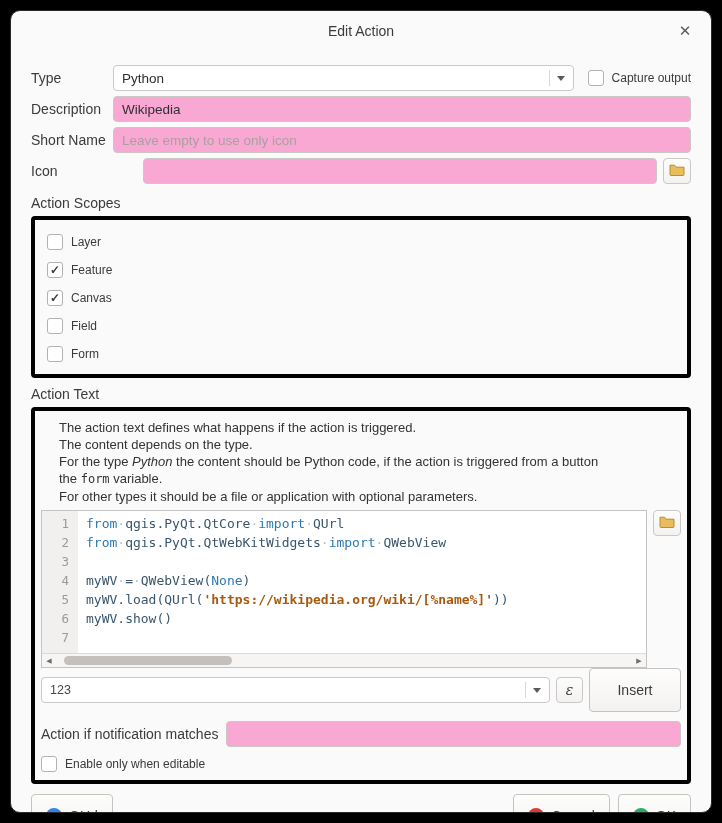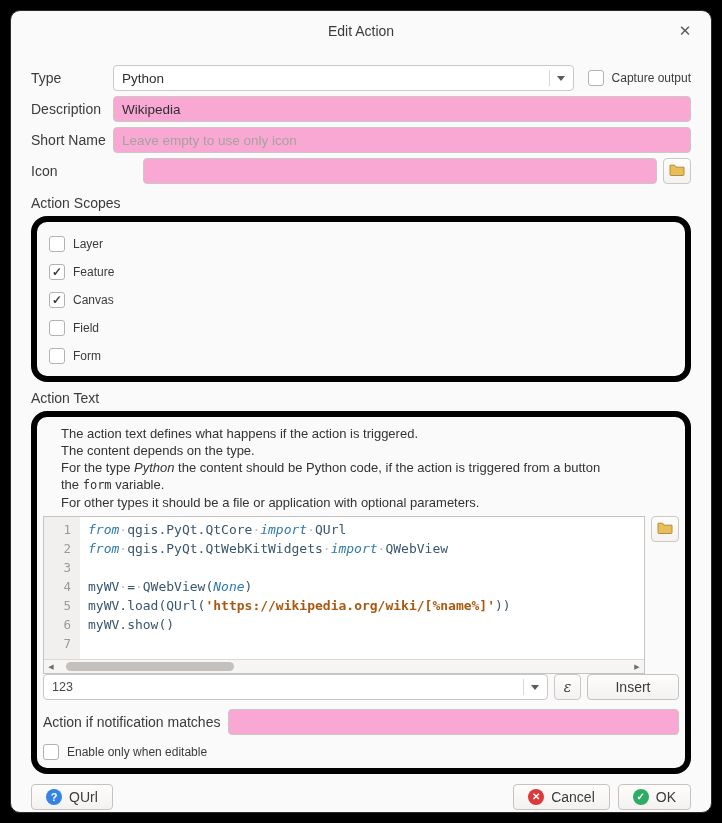--- a/index.html
+++ b/index.html
@@ -33,61 +33,61 @@
   .caret { width:0; height:0; border-left:4px solid transparent; border-right:4px solid transparent;
            border-top:5px solid #5a5a5a; margin-right:8px; flex:0 0 auto; }
 
   .checkbox { width:16px; height:16px; border:1px solid #b5b1ae; border-radius:3px; background:#fff;
               display:flex; align-items:center; justify-content:center; flex:0 0 16px;
               font-size:12px; font-weight:bold; color:#3c3c3c; line-height:1; }
   .cb-label { margin-left:8px; font-size:12px; color:#3b3b3b; white-space:nowrap; }
   .cap-group { display:flex; align-items:center; margin-left:14px; }
 
   .group-heading { font-size:14px; color:#3b3b3b; margin:6px 0 5px; }
-  .groupbox { border:6px solid #000000; border-radius:16px; }
+  .groupbox { border:4px solid #000000; border-radius:4px; }
   .scopes { padding:8px 12px 6px; margin-bottom:2px; }
   .scope-row { display:flex; align-items:center; height:28px; }
 
   .at-group { padding:7px 6px 8px; display:flex; flex-direction:column; }
   .desc { margin:1px 0 5px 18px; font-size:13px; color:#333; }
   .dline { line-height:17px; white-space:nowrap; overflow:hidden; }
   .tok-plain { }
   .tok-italic { font-style:italic; }
   .tok-code { font-family:"DejaVu Sans Mono", monospace; font-size:12px; }
 
   .code-section { display:flex; align-items:flex-start; gap:6px; }
   .editor { flex:1; min-width:0; border:1px solid #c6c3c0; background:#fff; position:relative; height:158px; overflow:hidden; }
   .gutter-bg { position:absolute; left:0; top:0; bottom:14px; width:36px; background:#f1f0ef; }
   .code-lines { position:absolute; left:0; top:3px; right:0; }
   .code-line { display:flex; height:19px; font-family:"DejaVu Sans Mono", monospace;
                font-size:13px; line-height:19px; white-space:pre; }
   .ln { flex:0 0 36px; text-align:right; padding-right:9px; color:var(--linenum,#9a9a9a); font-size:12.5px; }
   .ctext2 { padding-left:8px; }
-  .tok-kw  { color:var(--kw,#2d79b0);font-style:italic; }
+  .tok-kw  { color:var(--kw,#2d79b0); }
   .tok-id  { color:var(--ident,#39566e); }
   .tok-op  { color:var(--ident,#39566e); }
   .tok-str { color:var(--string,#a8590f); font-weight:bold; }
   .tok-ws  { color:var(--wsdot,#b9bdc1); }
 
   .hscroll { position:absolute; left:0; right:0; bottom:0; height:14px; background:#f6f5f4;
              border-top:1px solid #dcd9d6; display:flex; align-items:center; }
   .hs-arrow { flex:0 0 14px; text-align:center; font-size:7px; color:#6d6d6d; line-height:13px; }
   .hs-track { flex:1; position:relative; height:100%; }
   .hs-thumb { position:absolute; left:8px; top:2px; height:9px; width:168px; background:#c3c0bd; border-radius:5px; }
 
   .toolbtn { width:28px; height:26px; border:1px solid #cbc7c5; border-radius:4px;
              background:linear-gradient(#fdfdfc,#f4f2f0); display:flex; align-items:center; justify-content:center; }
   .folder-svg path { fill:var(--folderfill,#e9bd5a); stroke:var(--folderstroke,#b08f3a); stroke-width:1; }
 
   .expr-row { display:flex; align-items:center; gap:6px; margin-top:0; }
   .combo-small { font-size:12.5px; color:#474747; }
   .eps-btn { flex:0 0 27px; height:26px; border:1px solid #cbc7c5; border-radius:4px;
              background:linear-gradient(#fdfdfc,#f4f2f0); display:flex; align-items:center; justify-content:center;
              font-size:14px; color:#3b3b3b; font-style:italic; font-family:"DejaVu Serif", serif; }
-  .push-btn { height:26px; border:1px solid #c6c2bf; border-radius:4px;
+  .push-btn { height:44px; border:1px solid #c6c2bf; border-radius:4px;
               background:linear-gradient(#fdfdfc,#f4f2f0); display:flex; align-items:center; justify-content:center;
               font-size:14px; color:#3b3b3b; padding:0 14px; gap:7px; }
   .insert-btn { flex:0 0 92px; }
 
   .notif-row { display:flex; align-items:center; margin-top:9px; }
   .notif-label { font-size:14px; color:#3b3b3b; margin-right:8px; white-space:nowrap; }
   .enable-row { display:flex; align-items:center; margin-top:9px; }
 
   .footer { display:flex; align-items:center; margin-top:auto; padding-top:10px; }
   .spacer { flex:1; }

